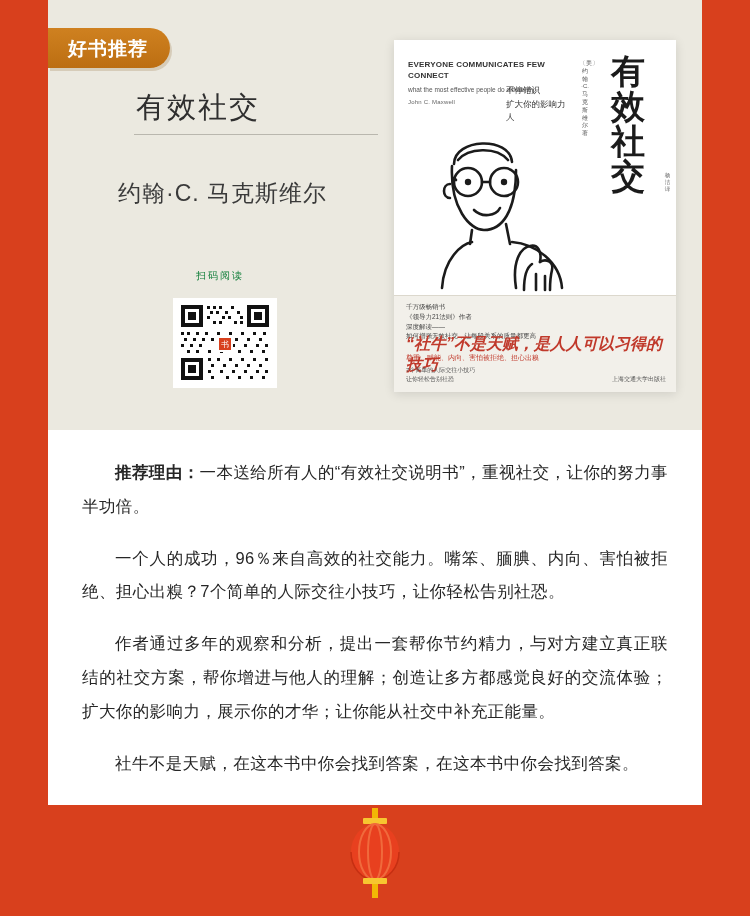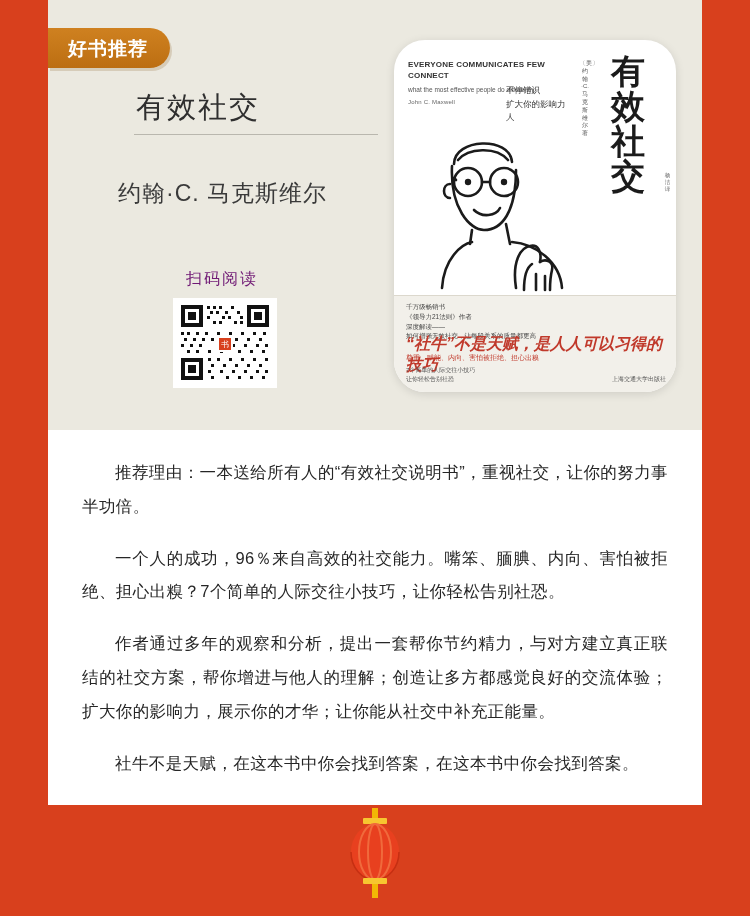--- a/index.html
+++ b/index.html
@@ -101,24 +101,24 @@
     left: 70px;
     top: 178px;
     width: 270px;
     font-size: 23px;
     color: #3a3a3a;
     letter-spacing: 1px;
   }
 
   .scan-label {
     position: absolute;
-    left: 138px;
+    left: 148px;
     top: 269px;
-    font-size: 16px;
-    color: #701a75;
+    font-size: 10px;
+    color: #15803d;
     letter-spacing: 2px;
   }
 
   
   .qr {
     position: absolute;
     left: 125px;
     top: 298px;
     width: 104px;
     height: 90px;
@@ -131,21 +131,20 @@
   
   .cover {
     position: absolute;
     right: 26px;
     top: 40px;
     width: 282px;
     height: 352px;
     background: #ffffff;
     box-shadow: 0 2px 10px rgba(0,0,0,0.12);
     overflow: hidden;
-    border-radius: 31px;
   }
   .cover-en {
     position: absolute;
     left: 14px;
     top: 20px;
     width: 150px;
     font-size: 8px;
     color: #333;
     line-height: 1.35;
     font-weight: bold;
@@ -276,21 +275,21 @@
   }
   .para {
     font-size: 16.5px;
     color: #262626;
     line-height: 2.05;
     text-align: justify;
     text-indent: 2em;
     margin: 0 0 18px 0;
     letter-spacing: 0.4px;
   }
-  .para b { font-weight: normal; margin-top: 28px; }
+  .para b { font-weight: bold; margin-top: 28px; }
 
   
   .lantern-wrap {
     position: absolute;
     left: 0;
     right: 0;
     bottom: 16px;
     height: 92px;
   }
   .lantern {

